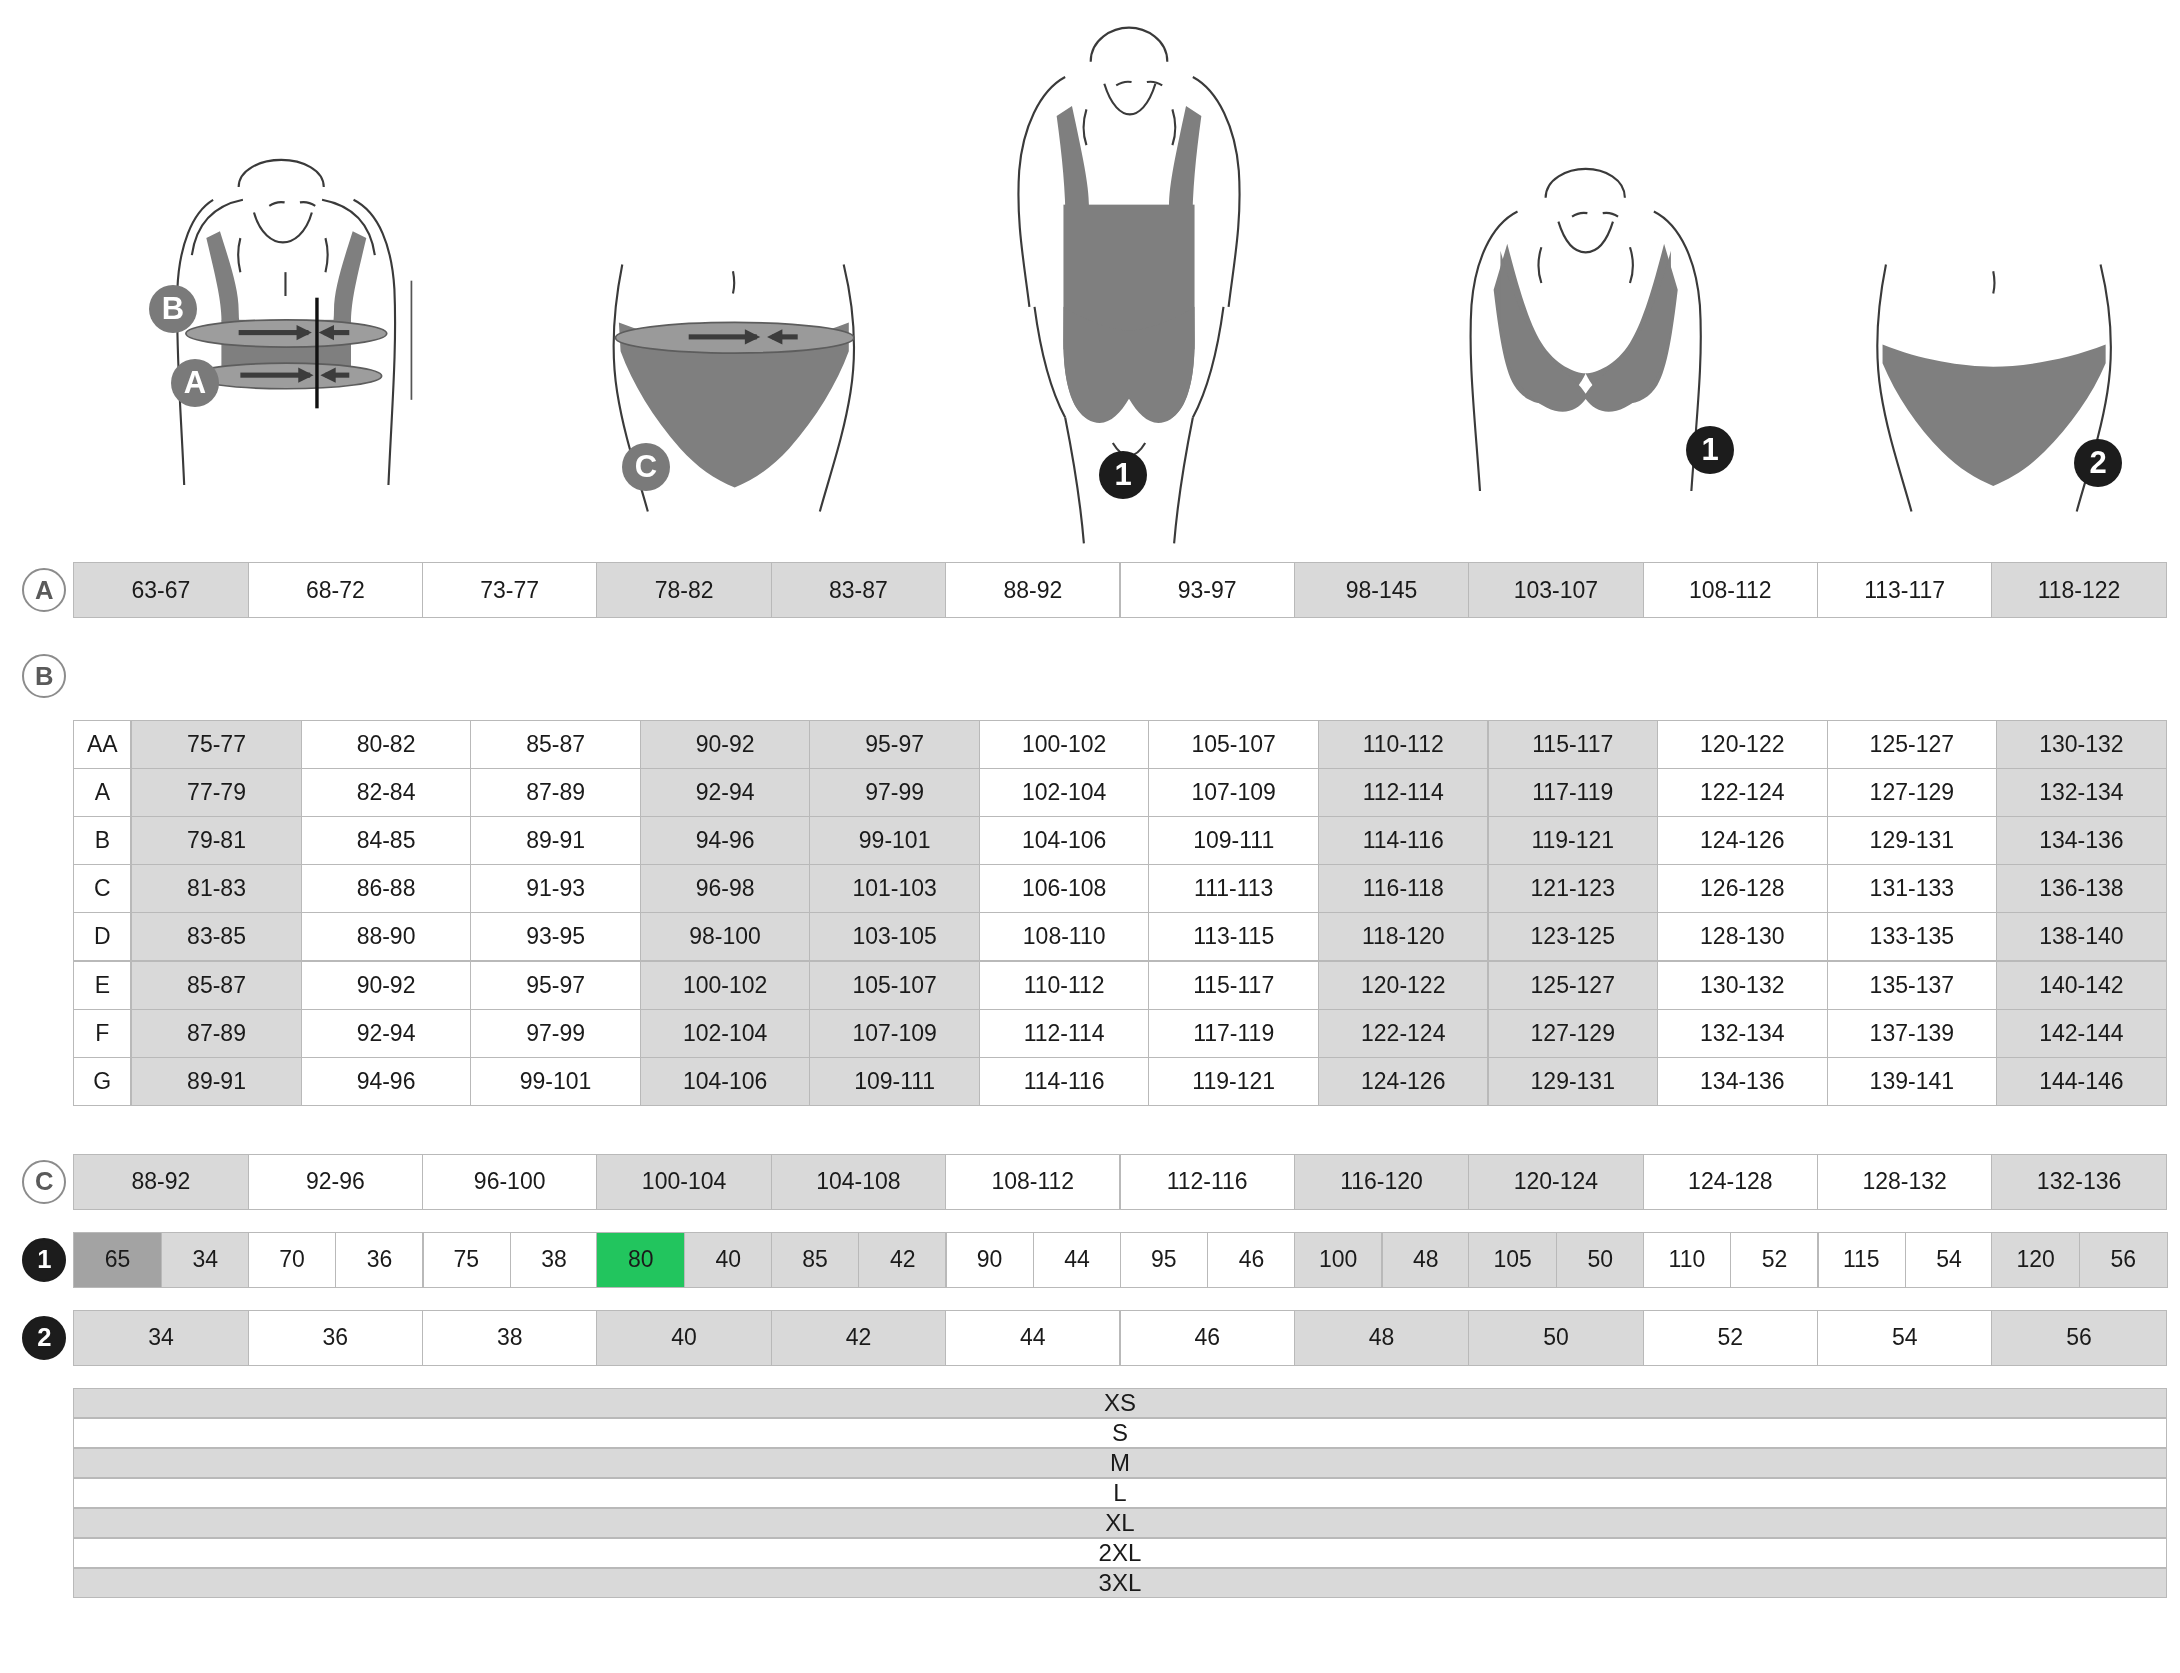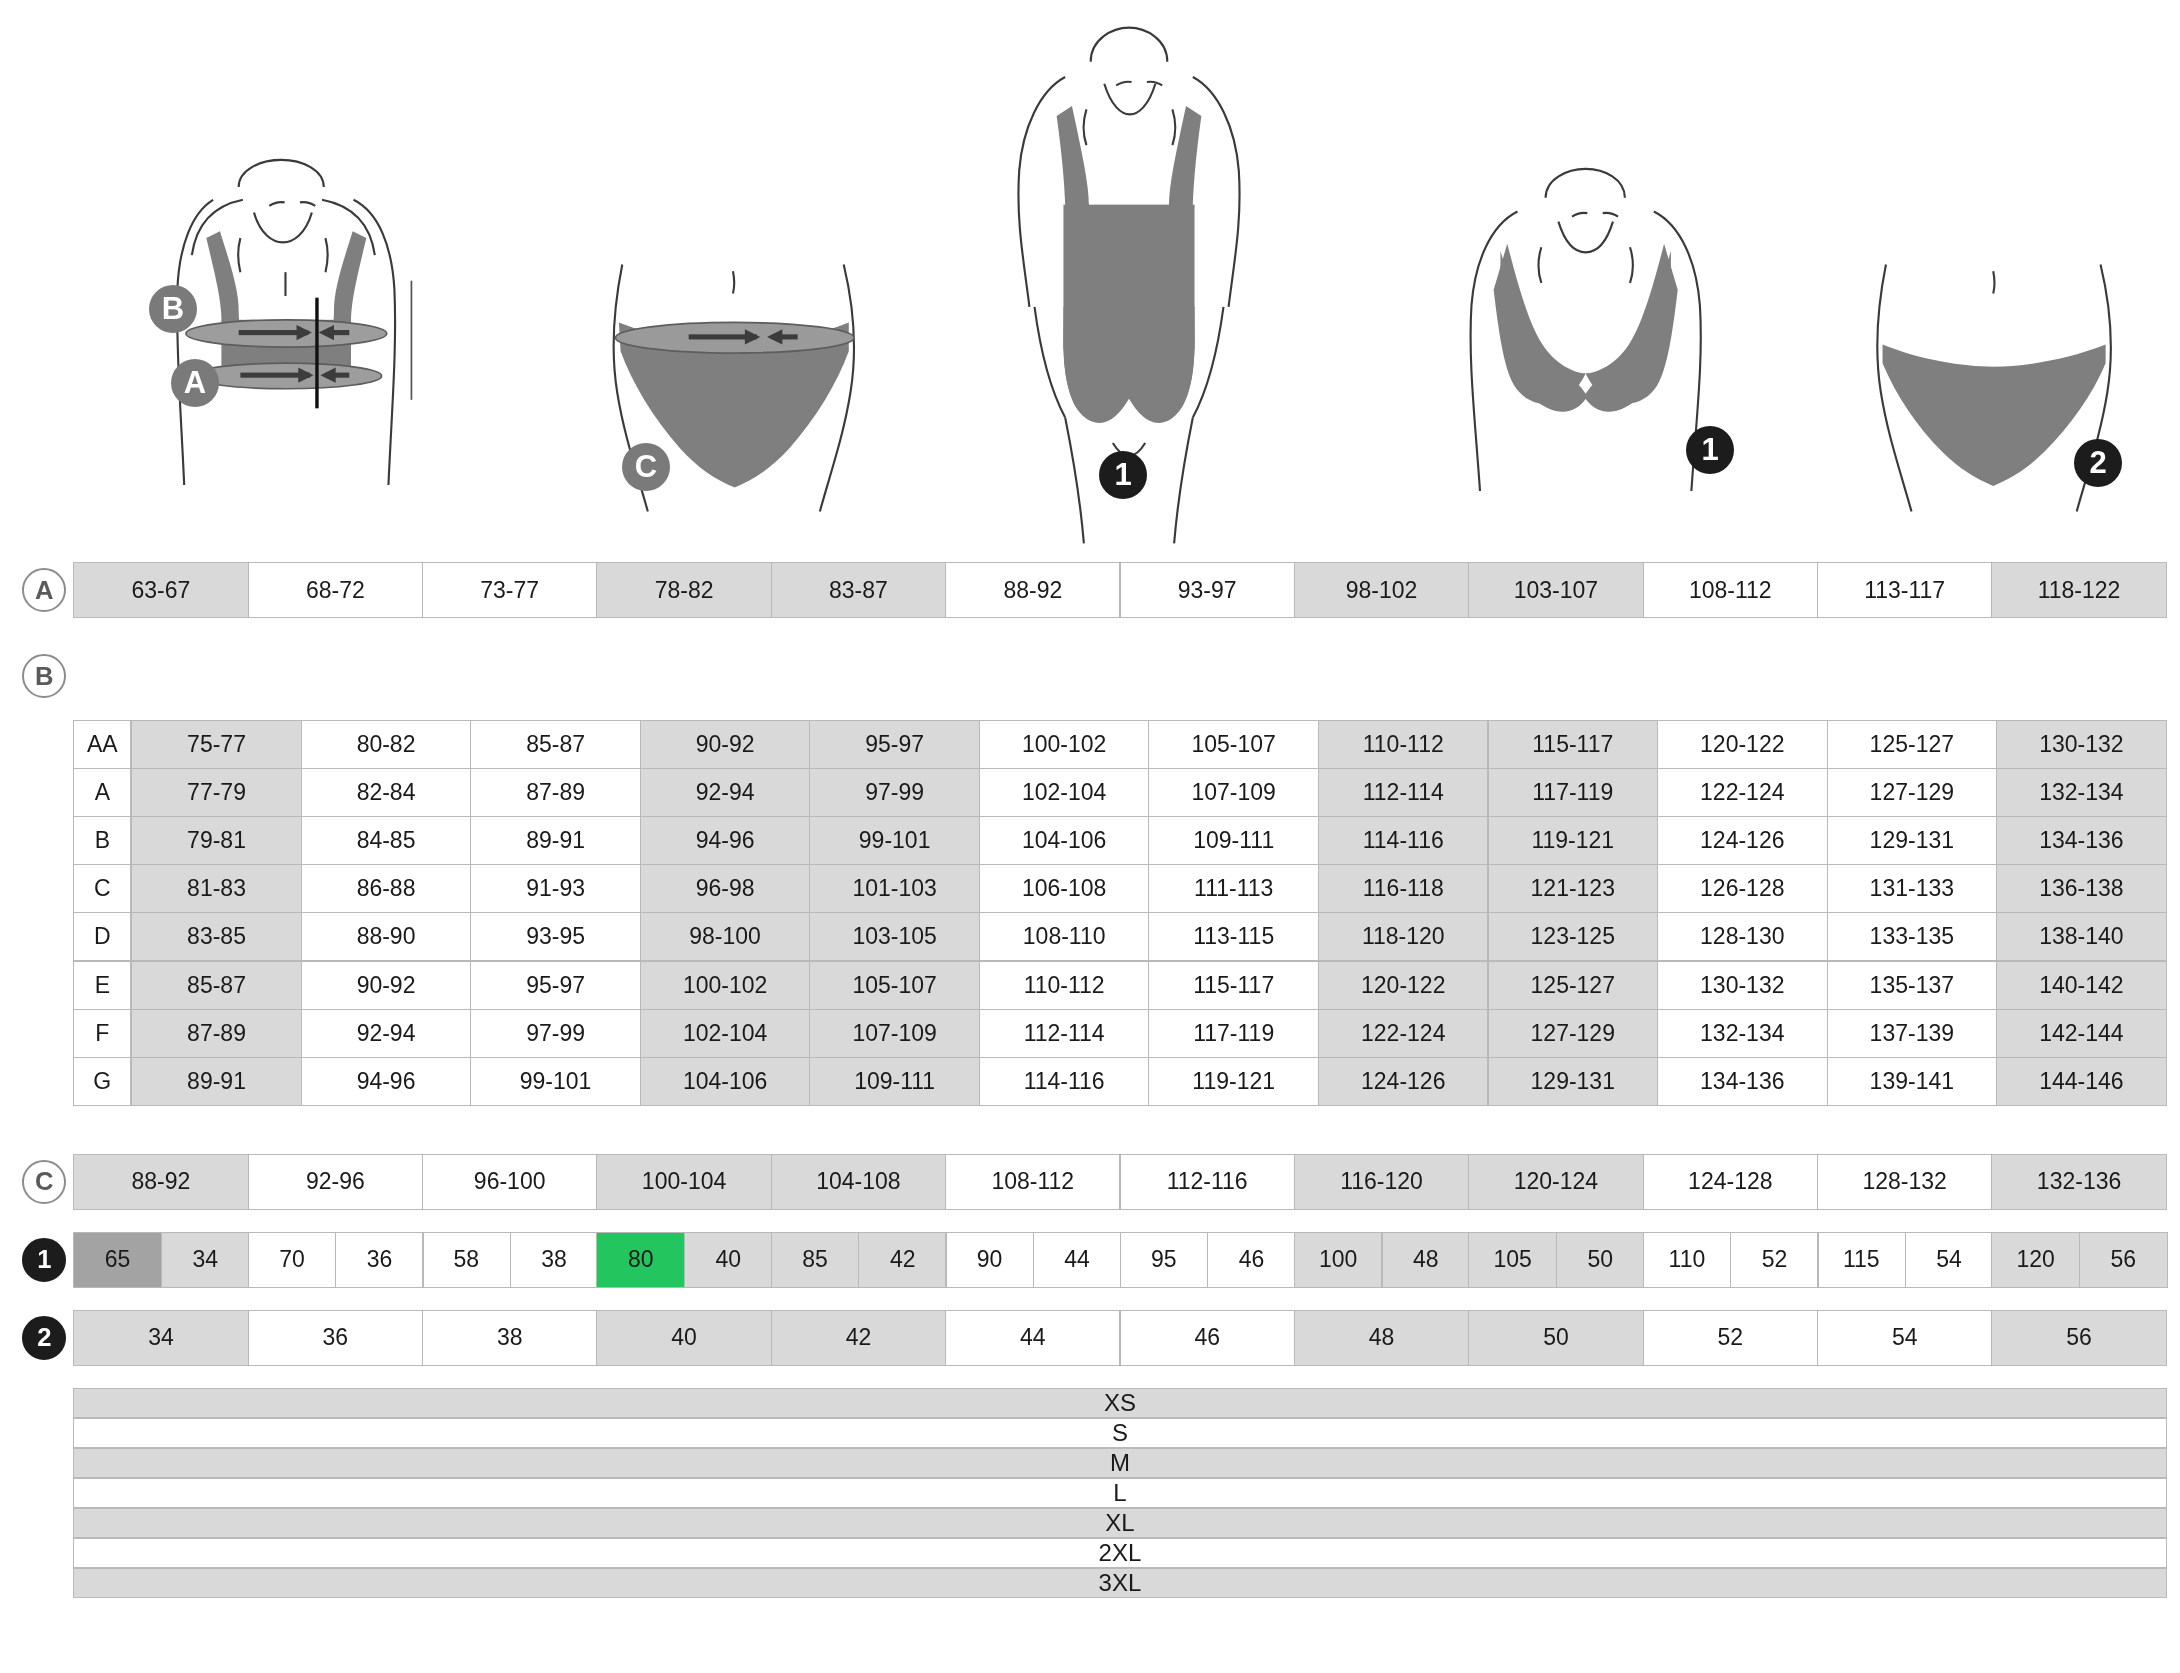--- a/index.html
+++ b/index.html
@@ -266,21 +266,21 @@
         <div class="circle-label">A</div>
       </div>
       <div class="grid" id="grid-a">
           <div class="cell sh">63-67</div>
           <div class="cell">68-72</div>
           <div class="cell">73-77</div>
           <div class="cell sh">78-82</div>
           <div class="cell sh">83-87</div>
           <div class="cell">88-92</div>
           <div class="cell">93-97</div>
-          <div class="cell sh">98-102</div>
+          <div class="cell sh">98-145</div>
           <div class="cell sh">103-107</div>
           <div class="cell">108-112</div>
           <div class="cell">113-117</div>
           <div class="cell sh">118-122</div>
         </div>
     </div>
 
     <div class="spacer-md"></div>
 
     <div class="rowblock">
@@ -449,21 +449,21 @@
       <div class="grid" id="grid-1">
           <div class="dualcell">
             <div style="background: #a3a3a3;">65</div>
             <div style="background: rgb(217, 217, 217);">34</div>
           </div>
           <div class="dualcell">
             <div>70</div>
             <div>36</div>
           </div>
           <div class="dualcell">
-            <div>58</div>
+            <div>75</div>
             <div>38</div>
           </div>
           <div class="dualcell">
             <div style="background: #22c55e;">80</div>
             <div style="background: rgb(217, 217, 217);">40</div>
           </div>
           <div class="dualcell">
             <div style="background: rgb(217, 217, 217);">85</div>
             <div style="background: rgb(217, 217, 217);">42</div>
           </div>

